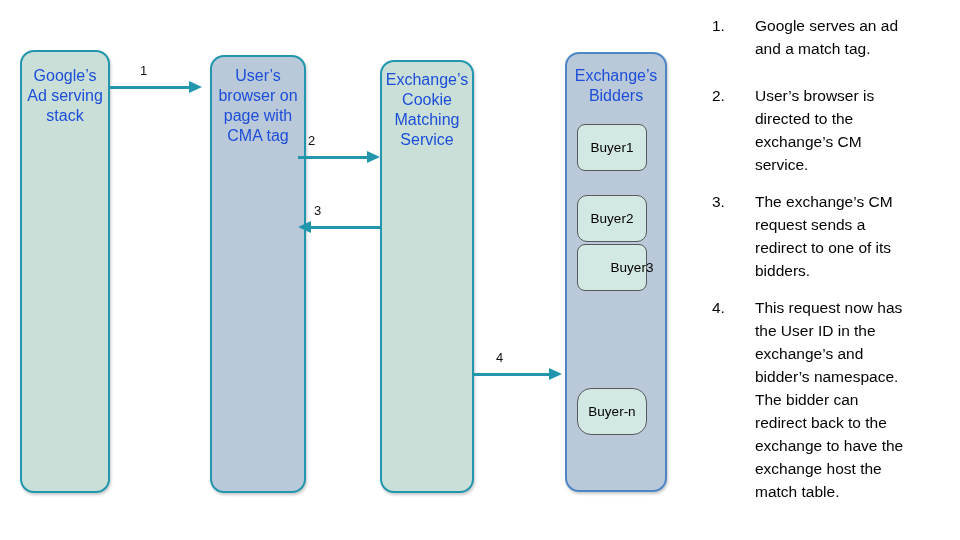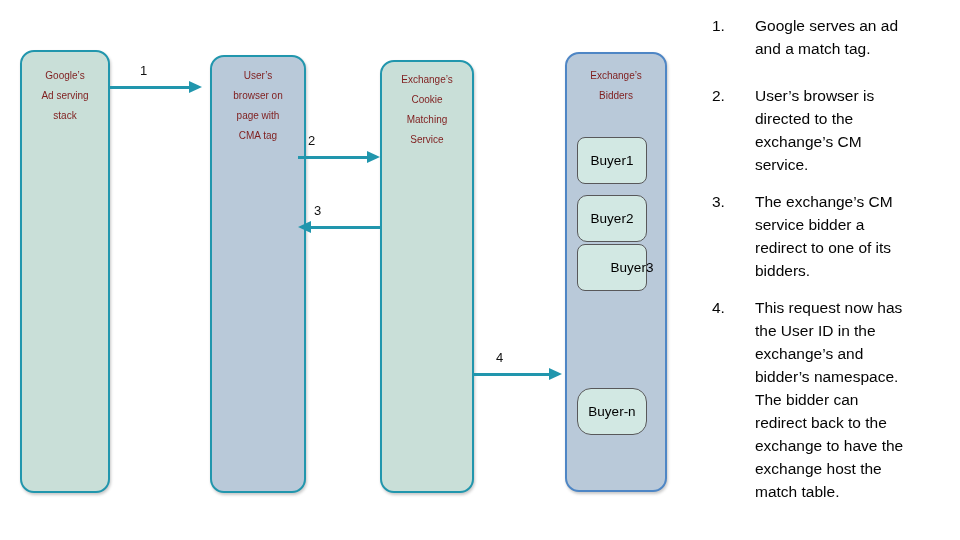--- a/index.html
+++ b/index.html
@@ -10,21 +10,21 @@
   
   .node{
     position:absolute;border-radius:14px;box-sizing:border-box;
     box-shadow:1px 2px 3px rgba(0,0,0,0.22);
   }
   .node.green{background:var(--green-fill);border:2px solid var(--teal);}
   .node.blue{background:var(--blue-fill);border:2px solid var(--teal);margin-left:8px;}
   .node.blue-border{background:var(--blue-fill);border:2px solid var(--blue-border);}
   .node-label{
     width:100%;text-align:center;white-space:pre-line;
-    font-size:10px;line-height:20px;color:#7f1d1d;
+    font-size:16px;line-height:20px;color:#1d4ed8;
   }
   
   .buyer{
     position:absolute;left:10px;width:70px;height:47px;
     background:var(--buyer-fill);border:1.5px solid var(--buyer-border);
     border-radius:8px;display:flex;align-items:center;justify-content:center;
     box-sizing:border-box;font-size:13.5px;
   }
   
   .arrow{position:absolute;height:12px;}
@@ -64,21 +64,21 @@
   <div class="node green" style="left:380px;top:60px;width:94px;height:433px;padding-top:8px;">
     <div class="node-label">Exchange’s
 Cookie
 Matching
 Service</div>
   </div>
 
   <div class="node blue-border" style="left:565px;top:52px;width:102px;height:440px;padding-top:12px;">
     <div class="node-label">Exchange’s
 Bidders</div>
-    <div class="buyer" style="top:83px;">
+    <div class="buyer" style="top:70px;">
       <span>Buyer1</span>
     </div>
     <div class="buyer" style="top:141px;border-radius:10px;">
       <span>Buyer2</span>
     </div>
     <div class="buyer" style="top:190px;padding-left:40px;">
       <span>Buyer3</span>
     </div>
     <div class="buyer" style="top:334px;border-radius:14px;">
       <span>Buyer-n</span>
@@ -118,21 +118,21 @@
     <div class="note-item">
       <span class="note-num">2.</span>
       <div class="note-text">User’s browser is
 directed to the
 exchange’s CM
 service.</div>
     </div>
     <div class="note-item">
       <span class="note-num">3.</span>
       <div class="note-text">The exchange’s CM
-service bidder a
+request sends a
 redirect to one of its
 bidders.</div>
     </div>
     <div class="note-item">
       <span class="note-num">4.</span>
       <div class="note-text">This request now has
 the User ID in the
 exchange’s and
 bidder’s namespace.
 The bidder can

